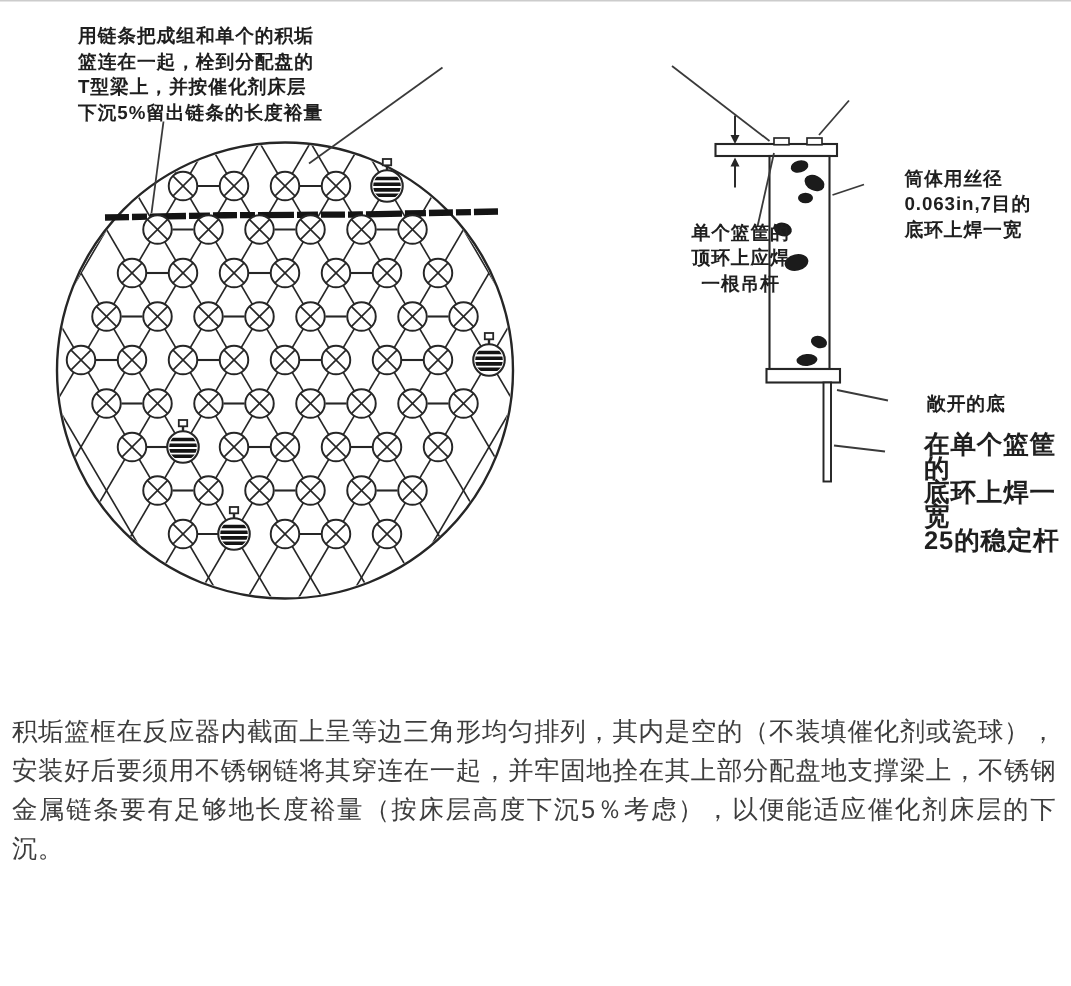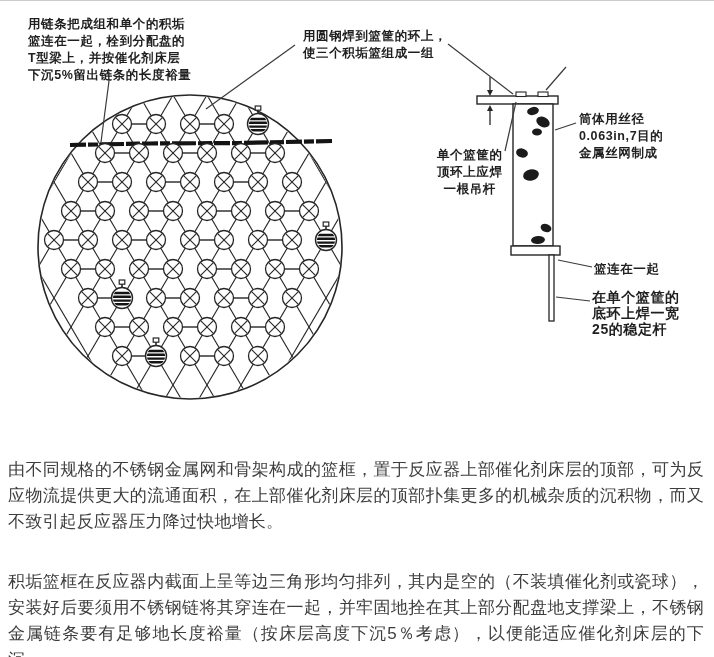--- a/index.html
+++ b/index.html
@@ -14,22 +14,23 @@
   .figure{position:relative;width:714px;height:440px;}
   .figure svg{position:absolute;left:0;top:0;}
   .ann{
     position:absolute;
     white-space:pre-line;
     font-size:12.5px;
     font-weight:700;
     line-height:17px;
     letter-spacing:0.6px;
     color:#1f1f1f;
+    margin-left:24px;
   }
-  .ann.small{font-size:14px;line-height:16px;}
+  .ann.small{font-size:17px;line-height:16px;}
   .body-text{position:relative;}
   .body-text p{
     margin:0;
     padding:0 10px 0 8px;
     font-size:17px;
     line-height:26px;
     letter-spacing:0.2px;
     color:#3d3d3d;
     text-align:justify;
   }
@@ -355,32 +356,29 @@
           <line x1="576" y1="122" x2="555" y2="129" stroke="#3a3a3a" stroke-width="1.2"></line>
           <line x1="592" y1="266" x2="558" y2="259" stroke="#3a3a3a" stroke-width="1.2"></line>
           <line x1="590" y1="300" x2="556" y2="296" stroke="#3a3a3a" stroke-width="1.2"></line>
         </g>
     </svg>
 
     <div class="ann" style="left:28px;top:15px;">用链条把成组和单个的积垢
 篮连在一起，栓到分配盘的
 T型梁上，并按催化剂床层
 下沉5%留出链条的长度裕量</div>
-    <div class="ann" style="left:303px;top:27px;">用圆钢焊到篮筐的环上，
-使三个积垢篮组成一组</div>
     <div class="ann" style="left:579px;top:110px;">筒体用丝径
 0.063in,7目的
-金属丝网制成</div>
+底环上焊一宽</div>
     <div class="ann" style="left:437px;top:146px;text-align:center;">单个篮筐的
 顶环上应焊
 一根吊杆</div>
-    <div class="ann" style="left:594px;top:260px;">篮连在一起</div>
+    <div class="ann" style="left:594px;top:260px;">敞开的底</div>
     <div class="ann small" style="left:592px;top:288px;">在单个篮筐的
 底环上焊一宽
 25的稳定杆</div>
   </div>
 
   <div class="body-text">
-    <p class="p1">由不同规格的不锈钢金属网和骨架构成的篮框，置于反应器上部催化剂床层的顶部，可为反应物流提供更大的流通面积，在上部催化剂床层的顶部扑集更多的机械杂质的沉积物，而又不致引起反应器压力降过快地增长。</p>
     <p class="p2">积垢篮框在反应器内截面上呈等边三角形均匀排列，其内是空的（不装填催化剂或瓷球），安装好后要须用不锈钢链将其穿连在一起，并牢固地拴在其上部分配盘地支撑梁上，不锈钢金属链条要有足够地长度裕量（按床层高度下沉5％考虑），以便能适应催化剂床层的下沉。</p>
   </div>
 
 </div>
 
 </body></html>

